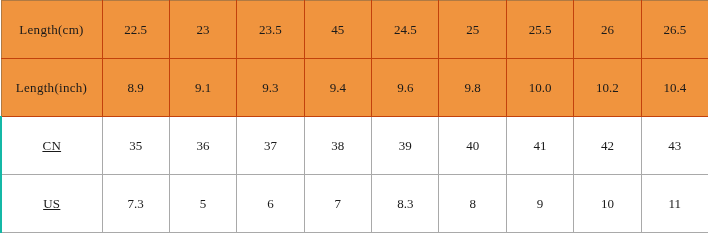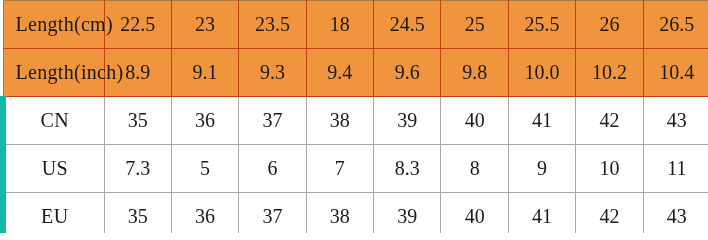--- a/index.html
+++ b/index.html
@@ -20,23 +20,23 @@
     table-layout: fixed;
   }
   #size-chart col.label-col { width: 101px; }
   #size-chart col.data-col  { width: 67.4px; }
 
   #size-chart tr { height: 38.8px; }
 
   #size-chart td {
     text-align: center;
     vertical-align: middle;
-    font-size: 20px;
+    font-size: 13px;
     color: #1a1a1a;
-    padding: 12px;
+    padding: 0;
     white-space: nowrap;
   }
 
   
   tr.head-row td {
     background: #F0943E;
     border: 1px solid #c2410c;
     color: #231408;
   }
   tr.head-row td.rowlabel {
@@ -45,21 +45,21 @@
   tr.head-row.first td { border-top: 1px solid #b07a43; }
   tr.head-row td:first-child { border-left: 1px solid #b07a43; }
   tr.head-row td:last-child  { border-right: 1px solid #b07a43; }
 
   
   tr.body-row td {
     background: #ffffff;
     border: 1px solid #a9a9a9;
     color: #1b1b1b;
   }
-  tr.body-row td:first-child { border-left: 6px solid #14b8a6; }
+  tr.body-row td:first-child { border-left: 2px solid #14b8a6; text-decoration: underline; }
   tr.body-row td:last-child  { border-right: 1px solid #d8d8d8; }
   tr.body-row.last td { border-bottom: 1px solid #c9c9c9; }
 
   td.rowlabel {
     font-size: 16px;
     letter-spacing: 0.3px;
   }
 </style>
 </head>
 <body>
@@ -77,21 +77,21 @@
       <col class="data-col">
       <col class="data-col">
   </colgroup>
 
   <tbody>
       <tr class="head-row first">
     <td class="rowlabel">Length(cm)</td>
     <td>22.5</td>
     <td>23</td>
     <td>23.5</td>
-    <td>18</td>
+    <td>45</td>
     <td>24.5</td>
     <td>25</td>
     <td>25.5</td>
     <td>26</td>
     <td>26.5</td>
   </tr>
 
   <tr class="head-row">
     <td class="rowlabel">Length(inch)</td>
     <td>8.9</td>
@@ -125,26 +125,14 @@
     <td>6</td>
     <td>7</td>
     <td>8.3</td>
     <td>8</td>
     <td>9</td>
     <td>10</td>
     <td>11</td>
   </tr>
 
 
-  <tr class="body-row last">
-    <td class="rowlabel">EU</td>
-    <td>35</td>
-    <td>36</td>
-    <td>37</td>
-    <td>38</td>
-    <td>39</td>
-    <td>40</td>
-    <td>41</td>
-    <td>42</td>
-    <td>43</td>
-  </tr>
 </tbody>
   </table>
 
 </body></html>

